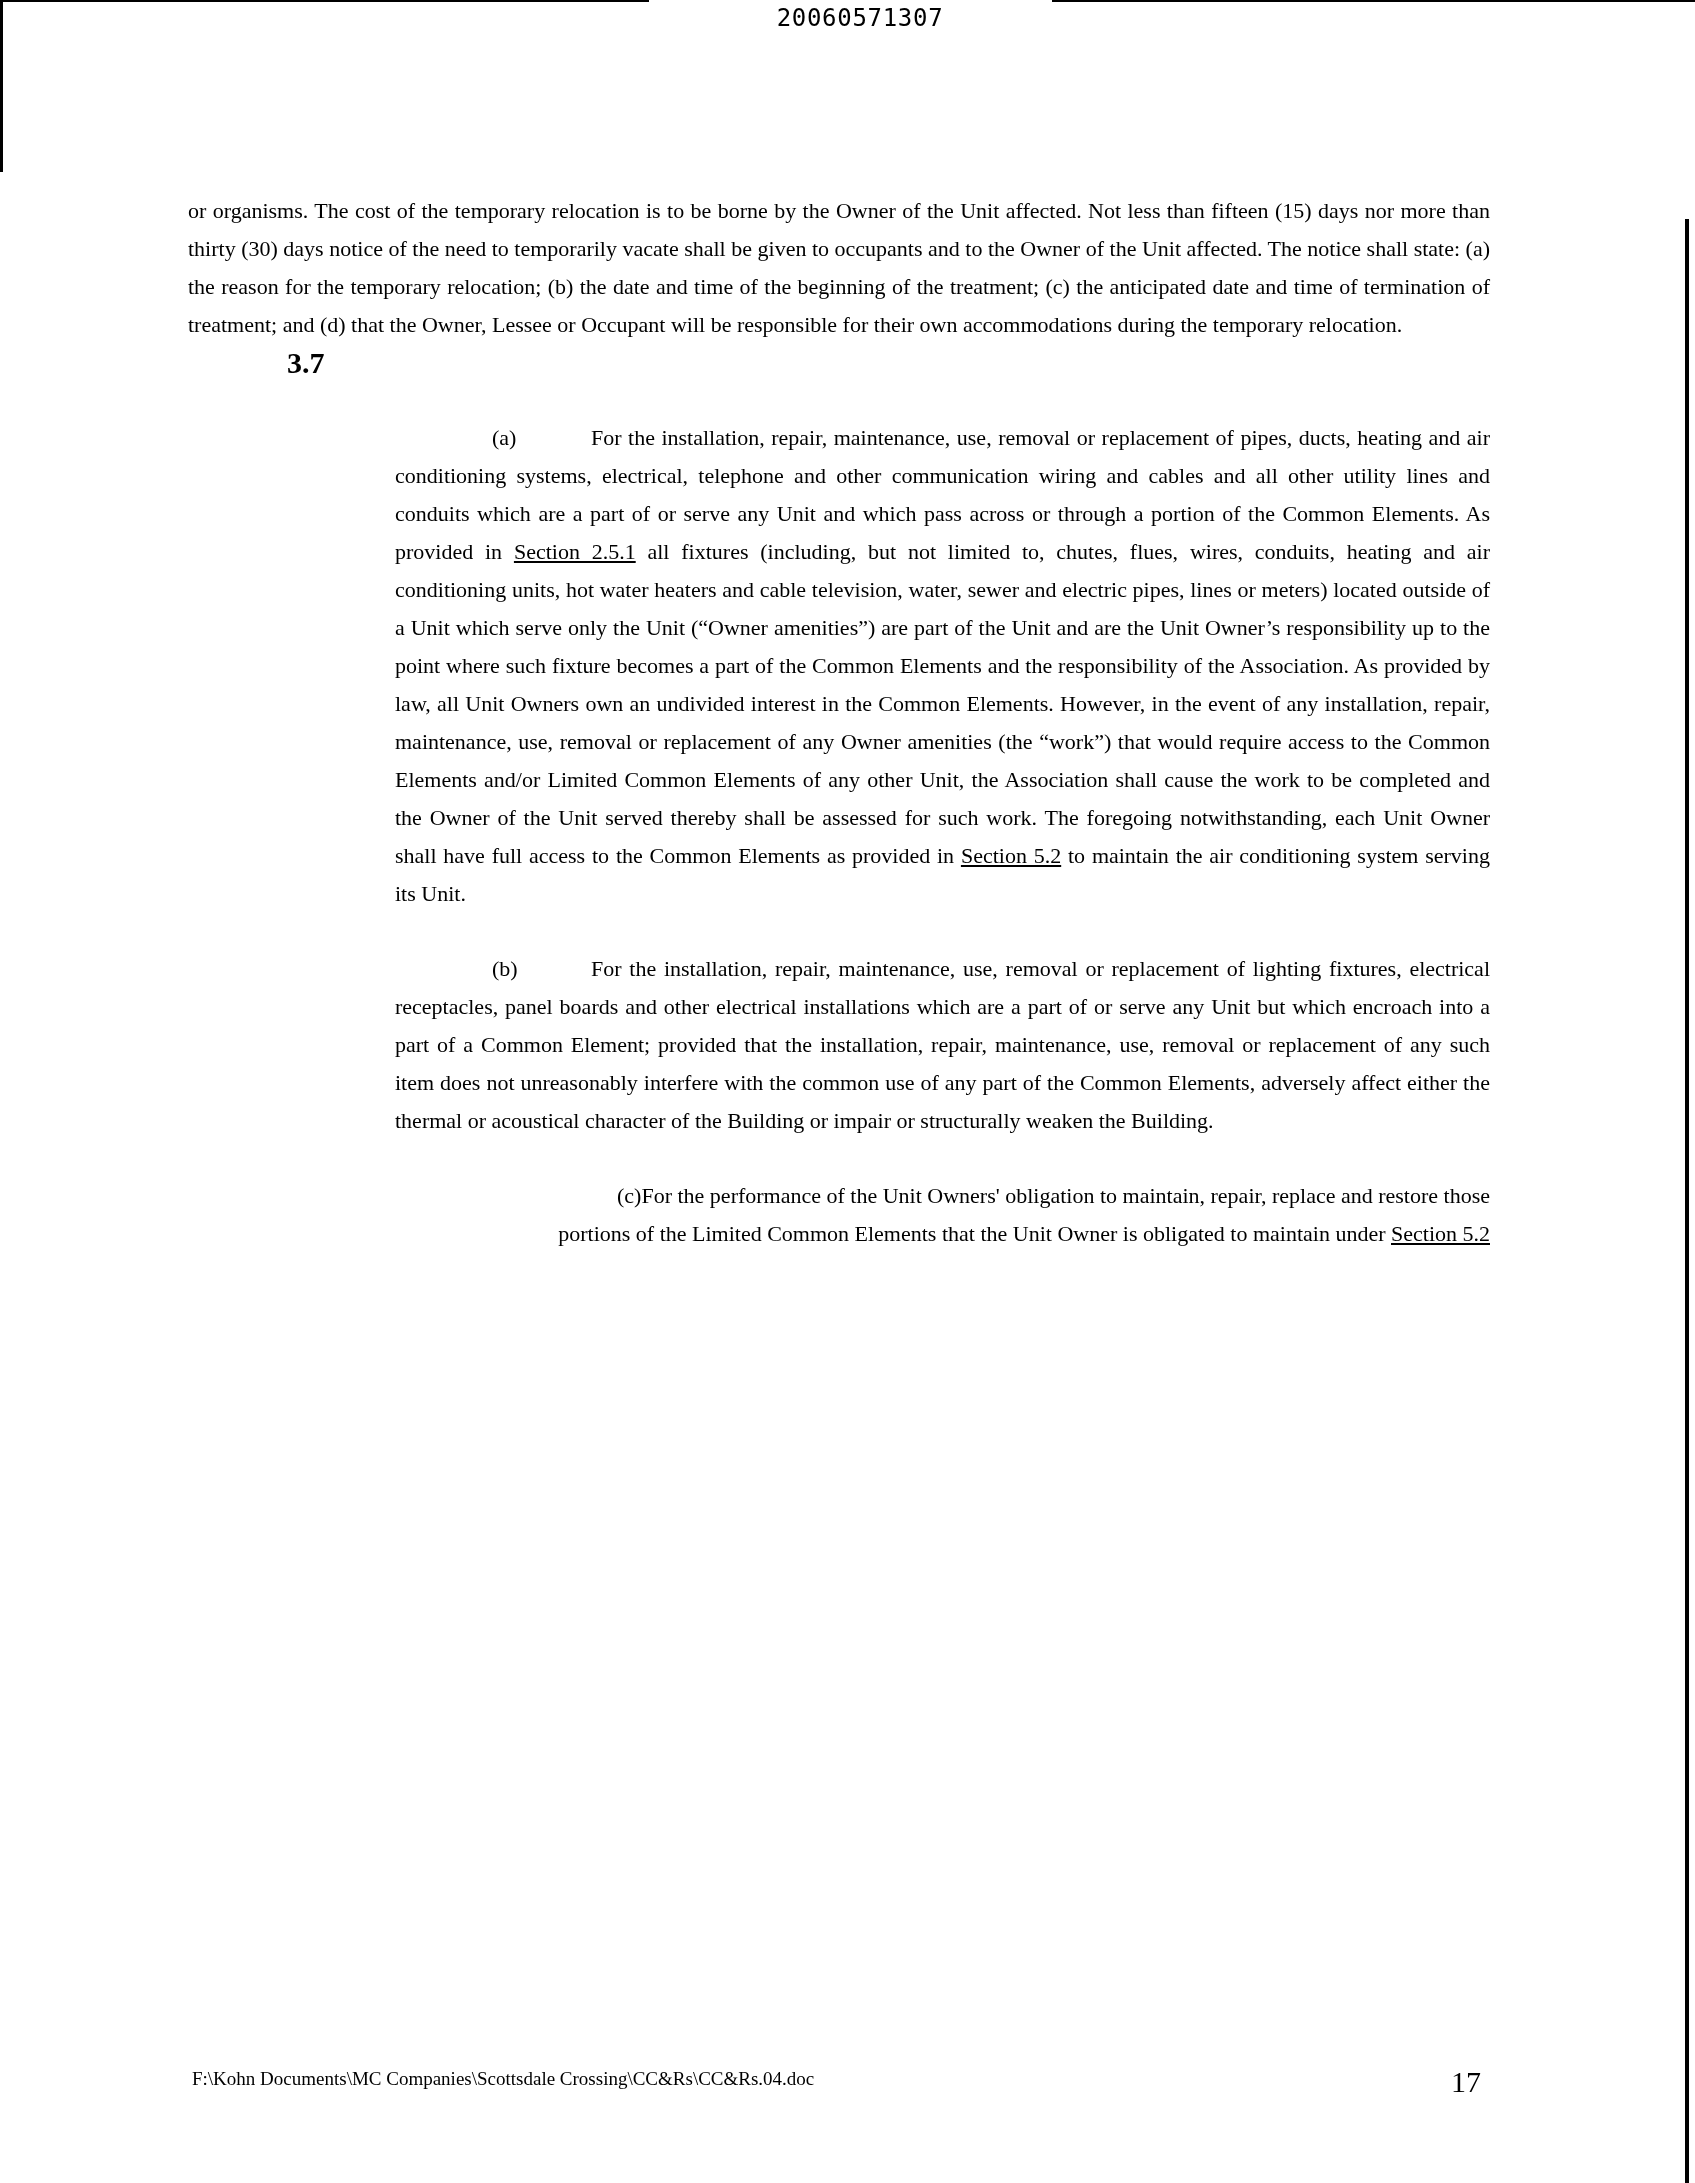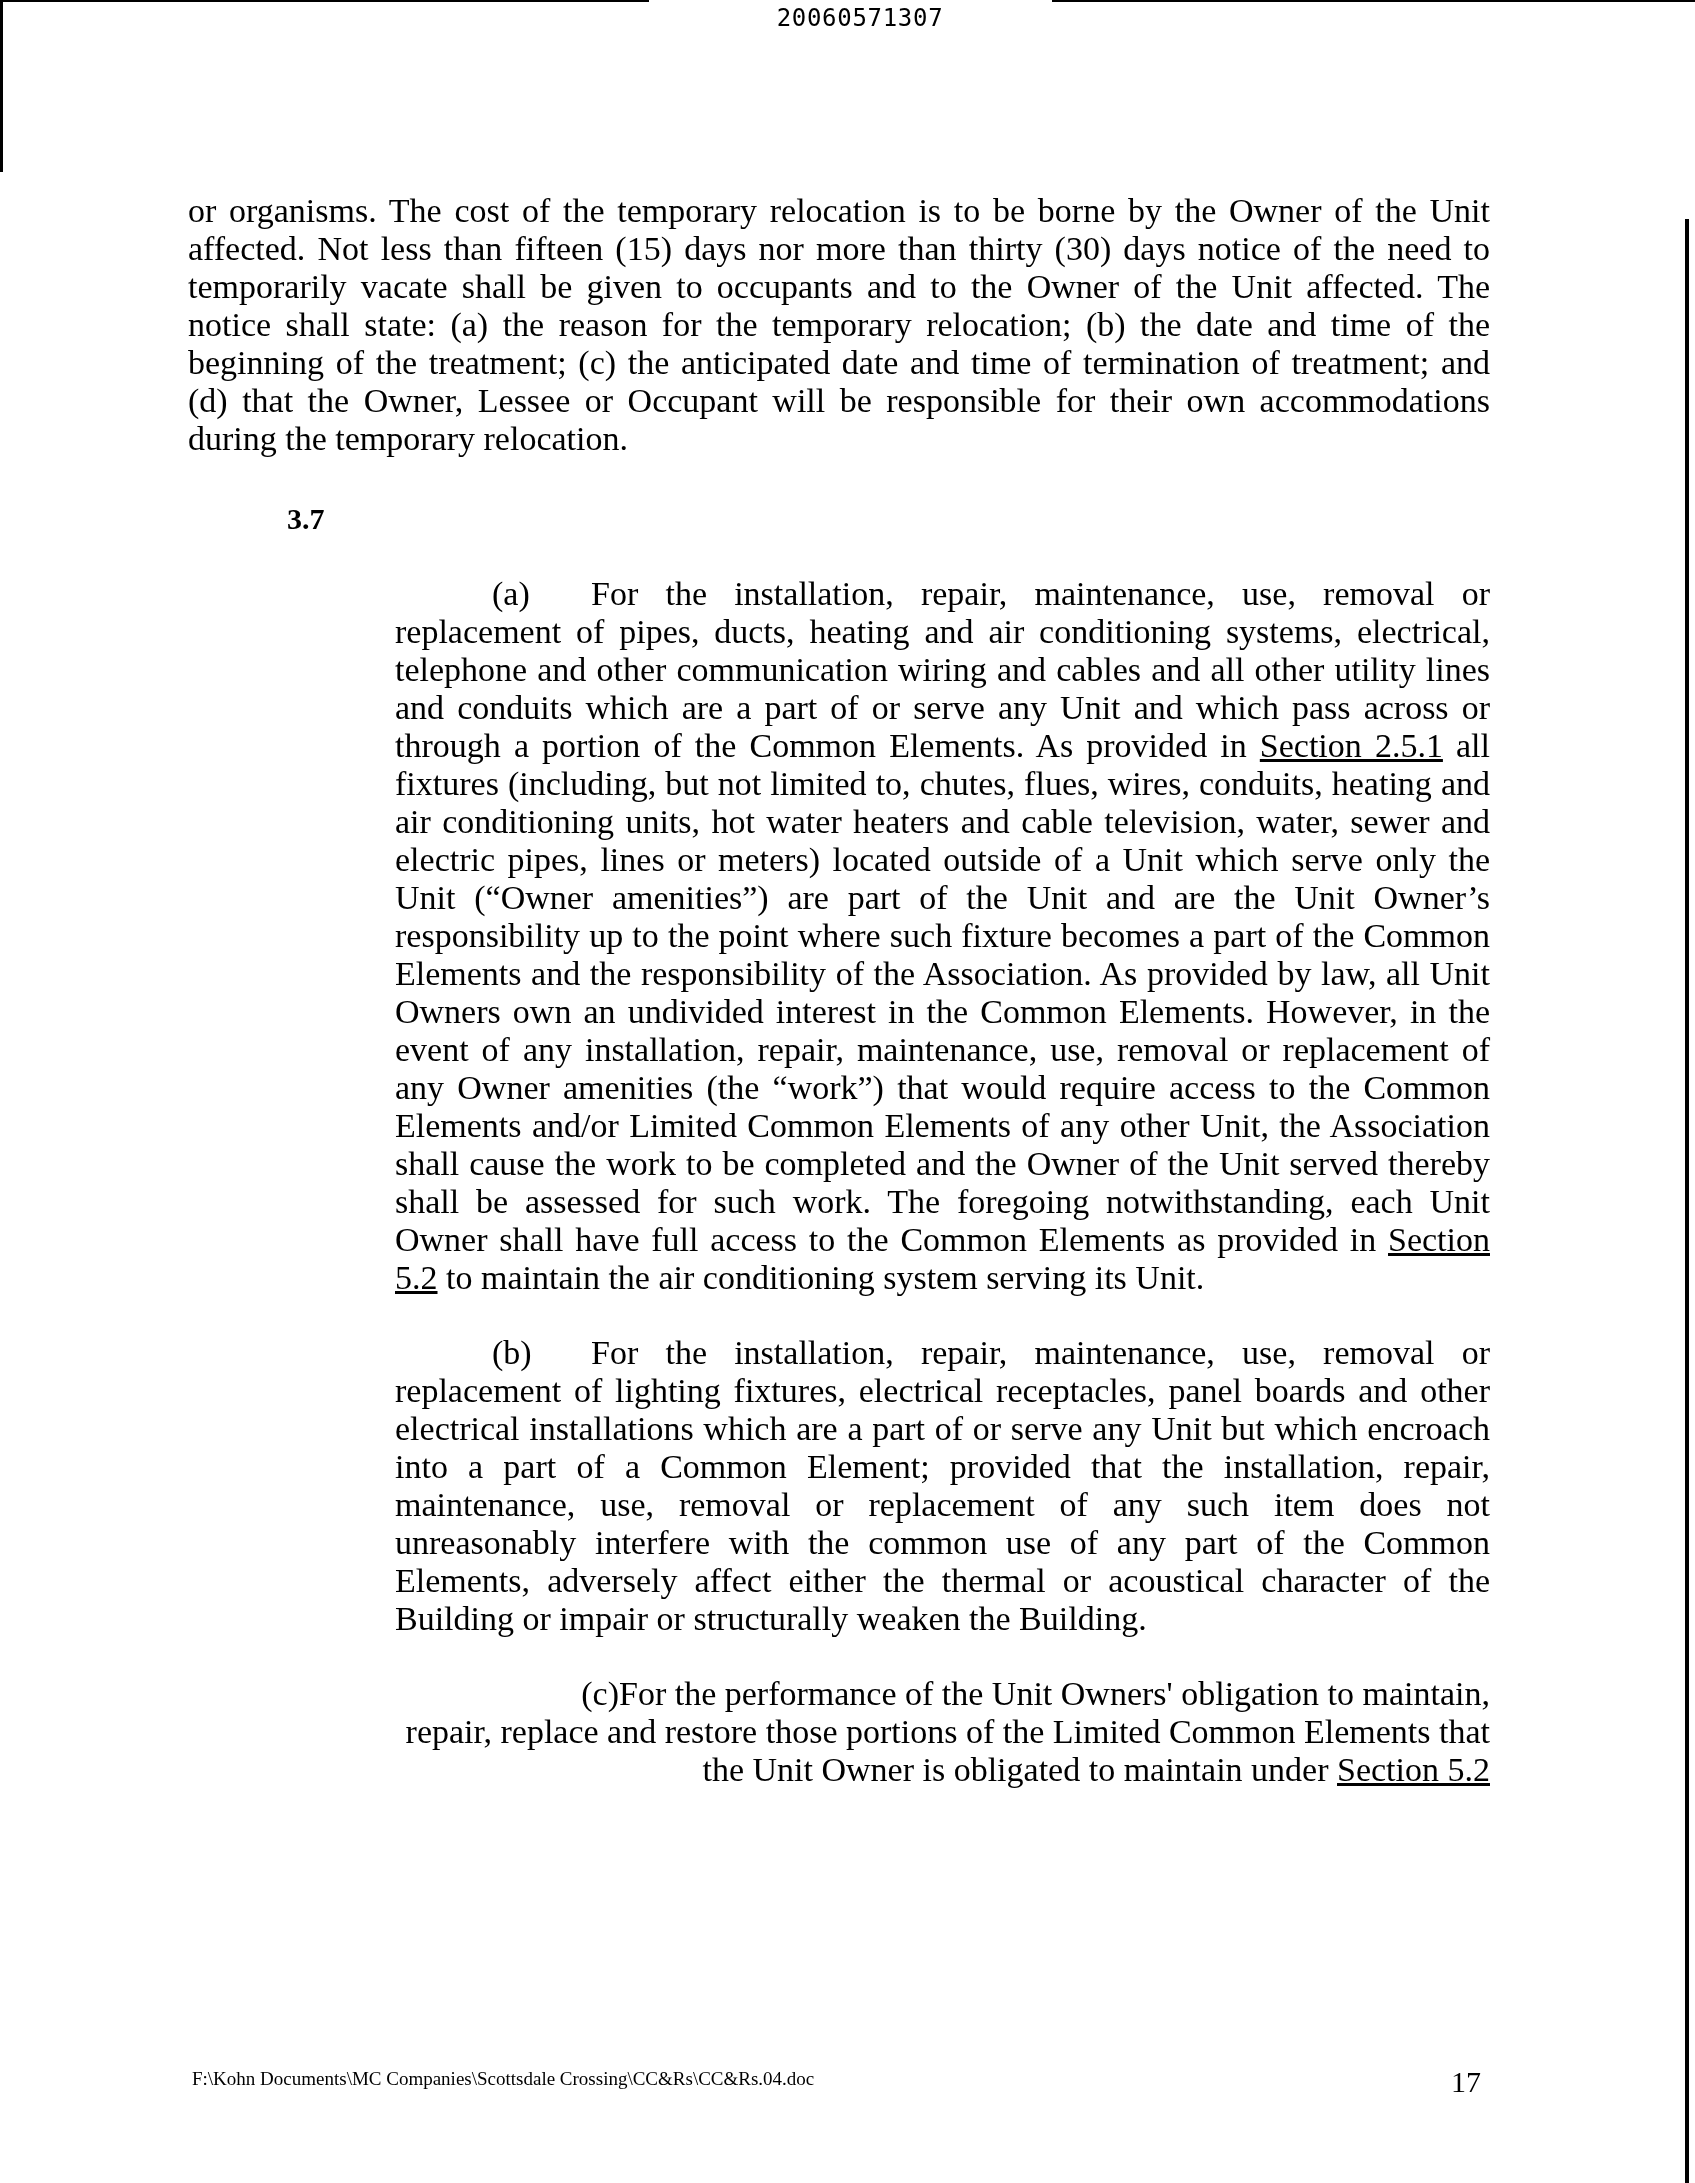--- a/index.html
+++ b/index.html
@@ -12,25 +12,25 @@
   .scan-top-right { position: absolute; left: 1052px; top: 0; width: 644px; height: 2px; background: #000; }
   .scan-left-edge { position: absolute; left: 0; top: 0; width: 2.6px; height: 172px; background: #000; }
   .scan-right-edge { position: absolute; left: 1685px; top: 219px; width: 4px; height: 1965px; background: #000; }
   .stamp {
     position: absolute; left: 12px; width: 1696px; top: 4px; text-align: center;
     font-family: "DejaVu Sans Mono", "Liberation Mono", monospace;
     font-size: 24px; letter-spacing: 0.7px; color: #000;
   }
   .page { position: absolute; left: 188px; width: 1302px; top: 192px; }
   .para {
-    font-size: 34px; line-height: 38px; text-align: justify; margin: 0;
+    font-size: 22px; line-height: 38px; text-align: justify; margin: 0;
   }
   .para-first { margin-top: 0; }
   .heading {
-    margin-top: 42px; font-size: 30px; line-height: 38px; font-weight: bold;
+    font-size: 30px; line-height: 38px; font-weight: bold;
     position: relative; height: 38px;
   }
   .heading .num { position: absolute; left: 99px; }
   .sub-para { margin-top: 38px; }
   .sub-para .indent { display: inline-block; width: 207px; }
   .sub-para .num-label { margin-right: 12px; }
   .item { margin-left: 207px; margin-top: 37px; }
   .item .item-indent { display: inline-block; width: 97px; }
   .item .item-label { display: inline-block; width: 99px; }
   .u { text-decoration: underline; }

